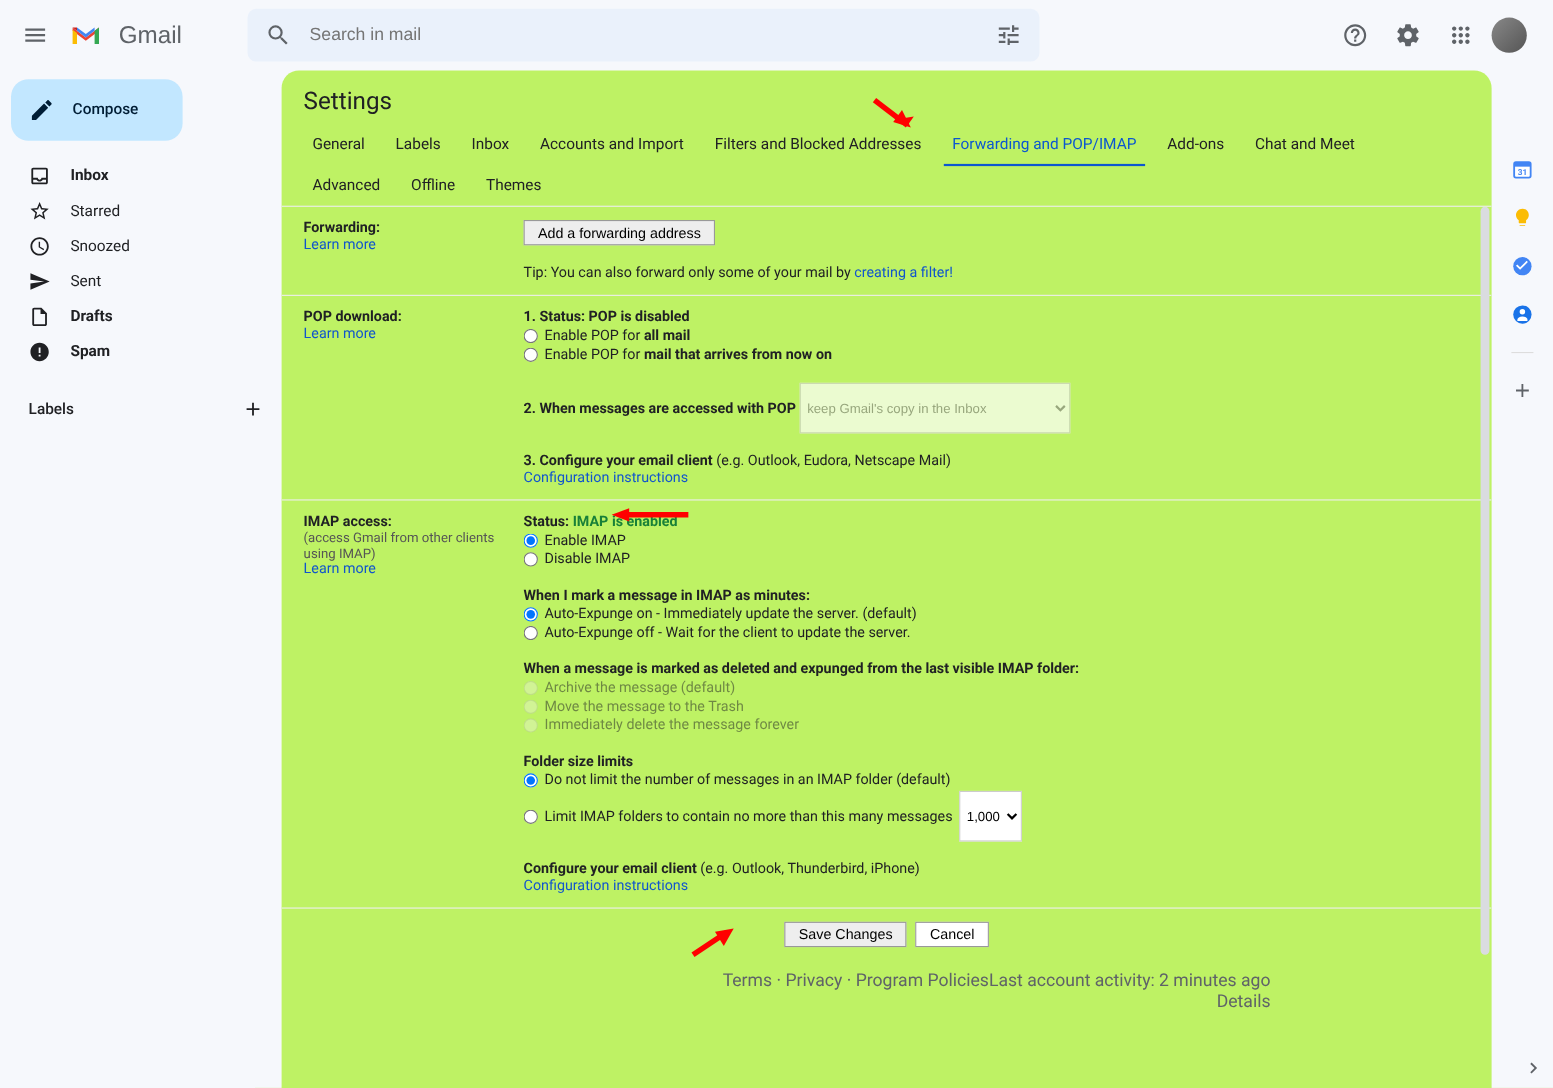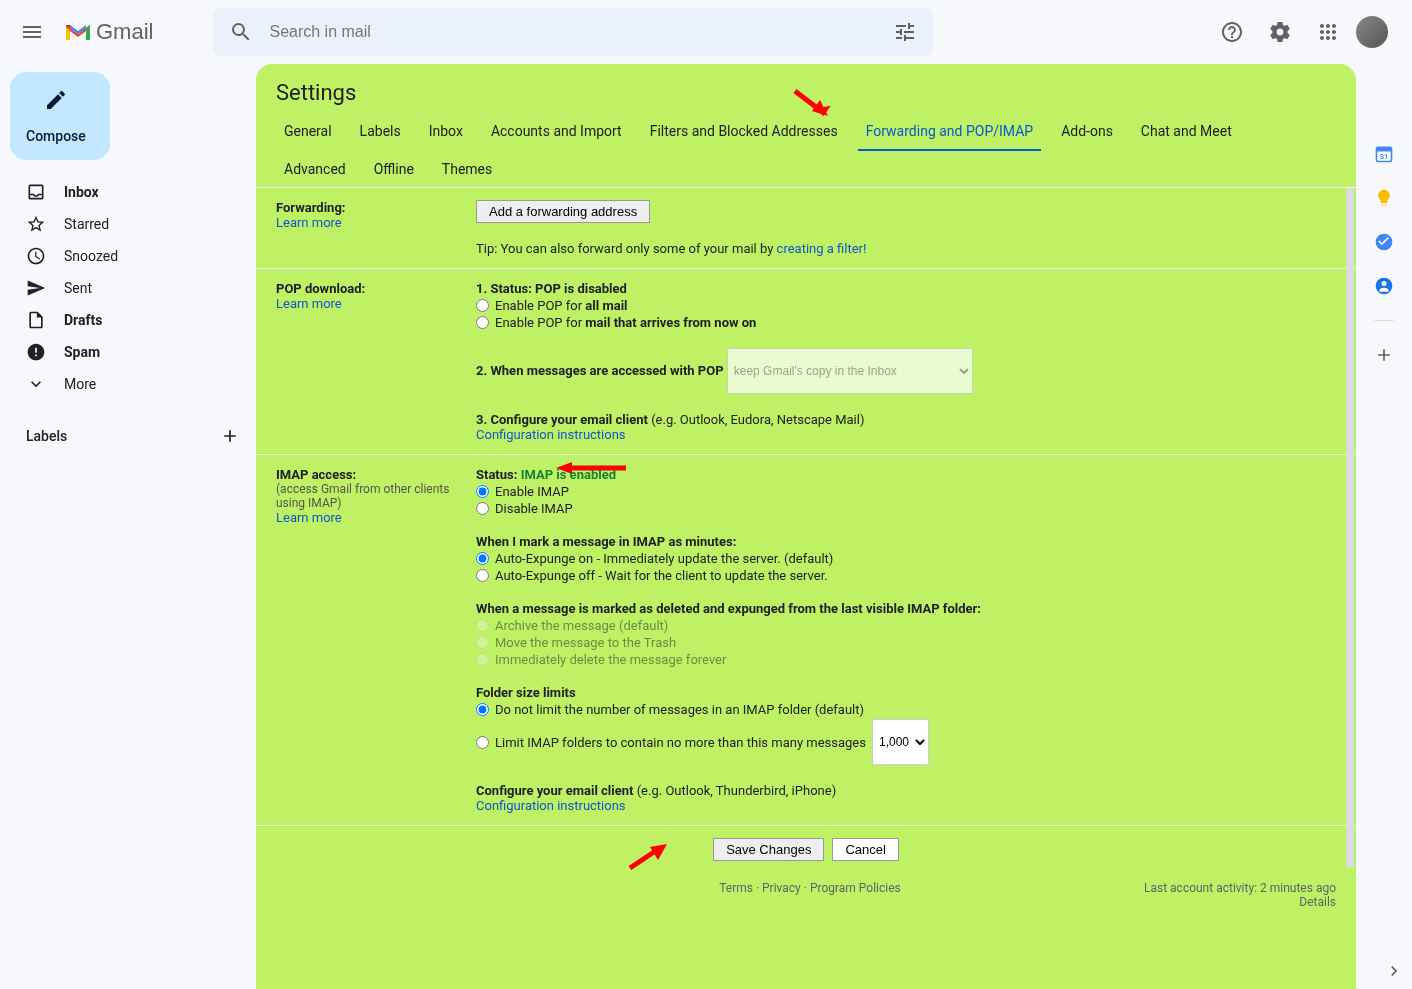--- a/index.html
+++ b/index.html
@@ -1,31 +1,31 @@
 <!DOCTYPE html>
 <html><head>
 <meta charset="utf-8">
 <style>
 * { margin: 0; padding: 0; box-sizing: border-box; }
 body { font-family: 'Google Sans', Roboto, Arial, sans-serif; font-size: 14px; color: #202124; background: #f6f8fc; overflow: hidden; }
 .container { display: flex; height: 989px; width: 1412px; }
 .header { position: absolute; top: 0; left: 0; right: 0; height: 64px; display: flex; align-items: center; padding: 8px; z-index: 10; }
 .menu-btn { padding: 12px; border-radius: 50%; cursor: pointer; display: flex; align-items: center; justify-content: center; margin-right: 4px; }
-.logo-area { display: flex; align-items: center; margin-right: 60px; }
+.logo-area { display: flex; align-items: center; margin-right: 60px; gap: 12px; }
 .gmail-logo { margin-left: 4px; }
 .gmail-text { font-size: 22px; color: #5f6368; margin-left: 4px; font-family: 'Product Sans', sans-serif; }
 .search-bar { flex: 1; max-width: 720px; background: #eaf1fb; border-radius: 8px; height: 48px; display: flex; align-items: center; padding: 0 8px; }
 .search-icon-wrap { padding: 8px; display: flex; }
 .search-input { flex: 1; border: none; background: transparent; font-size: 16px; outline: none; padding: 0 8px; color: #5f6368; }
 .tune-icon-wrap { padding: 8px; display: flex; cursor: pointer; }
 .header-right { margin-left: auto; display: flex; align-items: center; gap: 8px; padding-right: 16px; }
 .header-icon-btn { padding: 8px; border-radius: 50%; cursor: pointer; display: flex; color: #5f6368; }
 .avatar { width: 32px; height: 32px; border-radius: 50%; background: linear-gradient(135deg, #888, #555); cursor: pointer; }
 .sidebar { width: 256px; padding-top: 72px; flex-shrink: 0; }
-.compose-btn { margin: 0 0 16px 10px; padding: 16px 24px 16px 16px; background: #c2e7ff; border: none; border-radius: 16px; display: flex; align-items: center; gap: 16px; font-size: 14px; font-weight: 500; cursor: pointer; color: #001d35; font-family: inherit; flex-direction: column; }
+.compose-btn { margin: 0 0 16px 10px; padding: 16px 40px 16px 16px; background: #c2e7ff; border: none; border-radius: 16px; display: flex; align-items: center; gap: 16px; font-size: 14px; font-weight: 500; cursor: pointer; color: #001d35; font-family: inherit; }
 .nav-item { display: flex; align-items: center; padding: 4px 12px 4px 26px; height: 32px; border-radius: 0 16px 16px 0; cursor: pointer; gap: 18px; color: #202124; }
 .nav-item .nav-icon { width: 20px; display: flex; justify-content: center; color: #202124; }
 .nav-item.bold { font-weight: 700; }
 .labels-header { display: flex; align-items: center; justify-content: space-between; padding: 0 16px 0 26px; margin-top: 20px; height: 32px; font-weight: 500; }
 .main { flex: 1; padding-top: 64px; display: flex; }
 .content { flex: 1; background: #bef264; border-radius: 16px 16px 0 0; margin-right: 0; overflow: hidden; display: flex; flex-direction: column; }
 .settings-title { font-size: 22px; padding: 16px 20px 8px 20px; }
 .tabs { display: flex; flex-wrap: wrap; padding: 0 20px; border-bottom: 1px solid #eee; gap: 0; }
 .tab { padding: 10px 8px; color: #202124; cursor: pointer; font-size: 14px; margin-right: 12px; white-space: nowrap; }
 .tab.active { color: #0b57d0; border-bottom: 2px solid #0b57d0; }
@@ -39,21 +39,21 @@
 .old-button { background: #eee; border: 1px solid #999; padding: 3px 12px; cursor: pointer; font-size: 13px; font-family: Arial, sans-serif; }
 .radio-row { display: flex; align-items: center; gap: 6px; margin: 2px 0; }
 .radio-row input[type=radio] { margin: 0; }
 .bold { font-weight: 700; }
 .green { color: #188038; font-weight: 700; }
 .para { margin-top: 18px; }
 .para-first { margin-top: 0; }
 select { font-size: 12px; border: 1px solid #ccc; background: #fff; padding: 14px 2px; }
 .pop-select { width: 246px; color: #888; }
 .footer-row { padding: 12px 20px; display: flex; justify-content: center; gap: 8px; border-top: 1px solid #eee; }
-.footer-links { display: flex; justify-content: space-between; padding: 8px 20px; font-size: 12px; color: #5f6368; }
+.footer-links { display: flex; justify-content: center; padding: 8px 20px; font-size: 16px; color: #5f6368; }
 .side-panel { width: 56px; flex-shrink: 0; padding-top: 80px; display: flex; flex-direction: column; align-items: center; gap: 24px; }
 .side-icon { width: 20px; height: 20px; cursor: pointer; }
 .side-divider { width: 20px; height: 1px; background: #ddd; }
 .arrow-annotation { position: absolute; z-index: 50; pointer-events: none; }
 .scrollbar-track { position: absolute; right: 0; top: 0; bottom: 0; width: 12px; }
 .scrollbar-thumb { position: absolute; right: 2px; width: 8px; background: #dadce0; border-radius: 4px; }
 .expand-arrow { position: absolute; bottom: 8px; right: 8px; cursor: pointer; color: #5f6368; }
 svg { display: block; }
 </style>
 </head>
@@ -157,28 +157,20 @@
           </span>
           <span>Drafts</span>
         </div>
         <div class="nav-item bold">
           <span class="nav-icon">
             <svg width="20" height="20" viewBox="0 0 24 24">
               <path d="M12 2C6.48 2 2 6.48 2 12s4.48 10 10 10 10-4.48 10-10S17.52 2 12 2zm1 15h-2v-2h2v2zm0-4h-2V7h2v6z" fill="#202124"></path>
             </svg>
           </span>
           <span>Spam</span>
-        </div>
-        <div class="nav-item">
-          <span class="nav-icon">
-            <svg width="20" height="20" viewBox="0 0 24 24">
-              <path d="M16.59 8.59L12 13.17 7.41 8.59 6 10l6 6 6-6z" fill="#202124"></path>
-            </svg>
-          </span>
-          <span>More</span>
         </div>
       </div>
     <div class="labels-header">
       <span>Labels</span>
       <svg width="20" height="20" viewBox="0 0 24 24" fill="#202124" style="cursor:pointer">
           <path d="M19 13h-6v6h-2v-6H5v-2h6V5h2v6h6v2z"></path>
         </svg>
     </div>
   </div>
 

